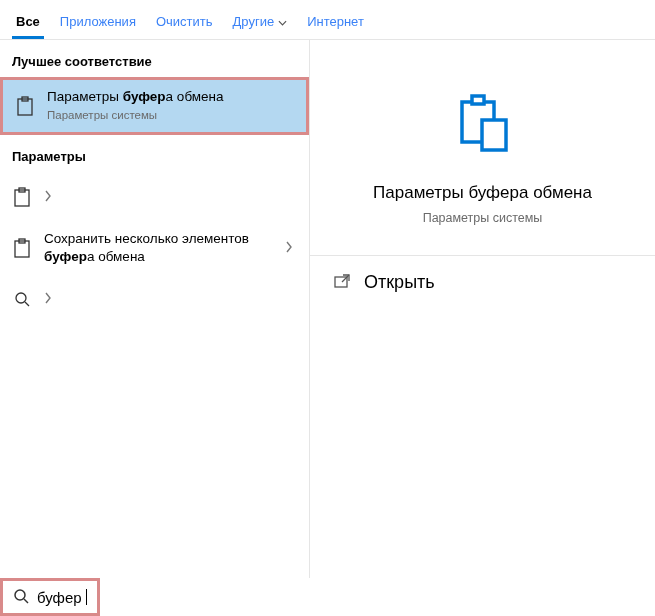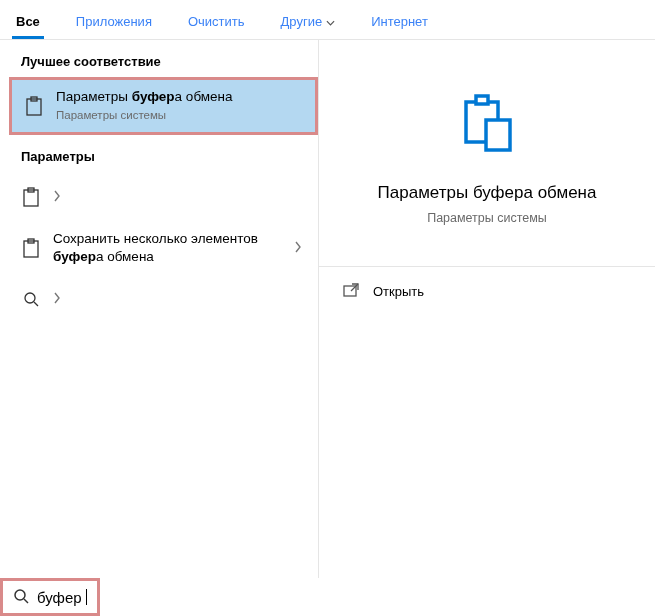--- a/index.html
+++ b/index.html
@@ -9,21 +9,21 @@
     color: #000;
     background: #fff;
     width: 655px;
     height: 616px;
     overflow: hidden;
     position: relative;
   }
   .tabs {
     display: flex;
     padding: 8px 12px 0 12px;
-    gap: 28px;
+    gap: 12px;
     border-bottom: 1px solid #e5e5e5;
   }
   .tab {
     padding: 6px 4px 10px 4px;
     font-size: 13px;
     color: #3b82f6;
     cursor: pointer;
     position: relative;
     display: flex;
     align-items: center;
@@ -36,21 +36,20 @@
   .tab.active::after {
     content: "";
     position: absolute;
     left: 0; right: 0; bottom: 0;
     height: 3px;
     background: #0078d4;
   }
   .content {
     display: flex;
     height: calc(100% - 38px - 40px);
-    padding-left: 9px;
   }
   .left {
     width: 310px;
     border-right: 1px solid #e5e5e5;
     overflow-y: auto;
   }
   .right {
     flex: 1;
     padding-top: 30px;
     display: flex;
@@ -115,27 +114,27 @@
     padding: 0 20px;
   }
   .hero-sub {
     font-size: 12.5px;
     color: #6a6a6a;
     margin-top: 8px;
   }
   .detail-action {
     width: 100%;
     border-top: 1px solid #e5e5e5;
-    margin-top: 41px;
+    margin-top: 30px;
     padding: 16px 24px;
     display: flex;
     align-items: center;
     gap: 14px;
     cursor: pointer;
-    font-size: 13px;
+    font-size: 18px;
   }
   .search-bar {
     position: absolute;
     left: 0;
     bottom: 0;
     display: flex;
     align-items: center;
     border: 3px solid #d98a8a;
     background: #fff;
     padding: 6px 10px;

